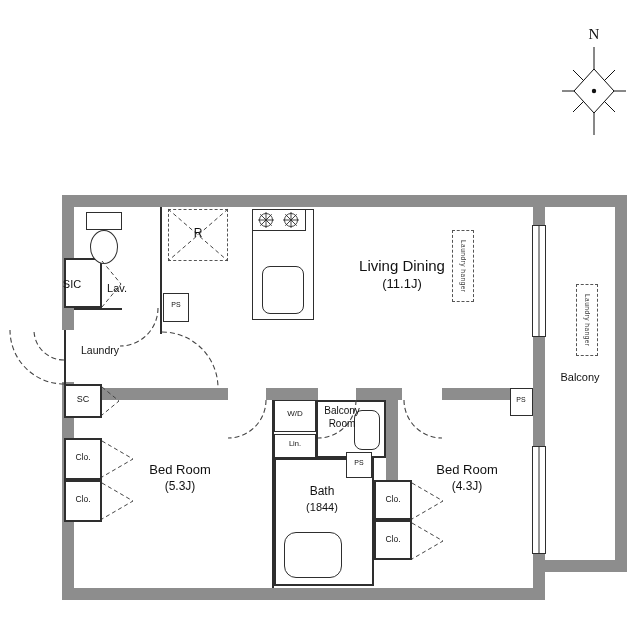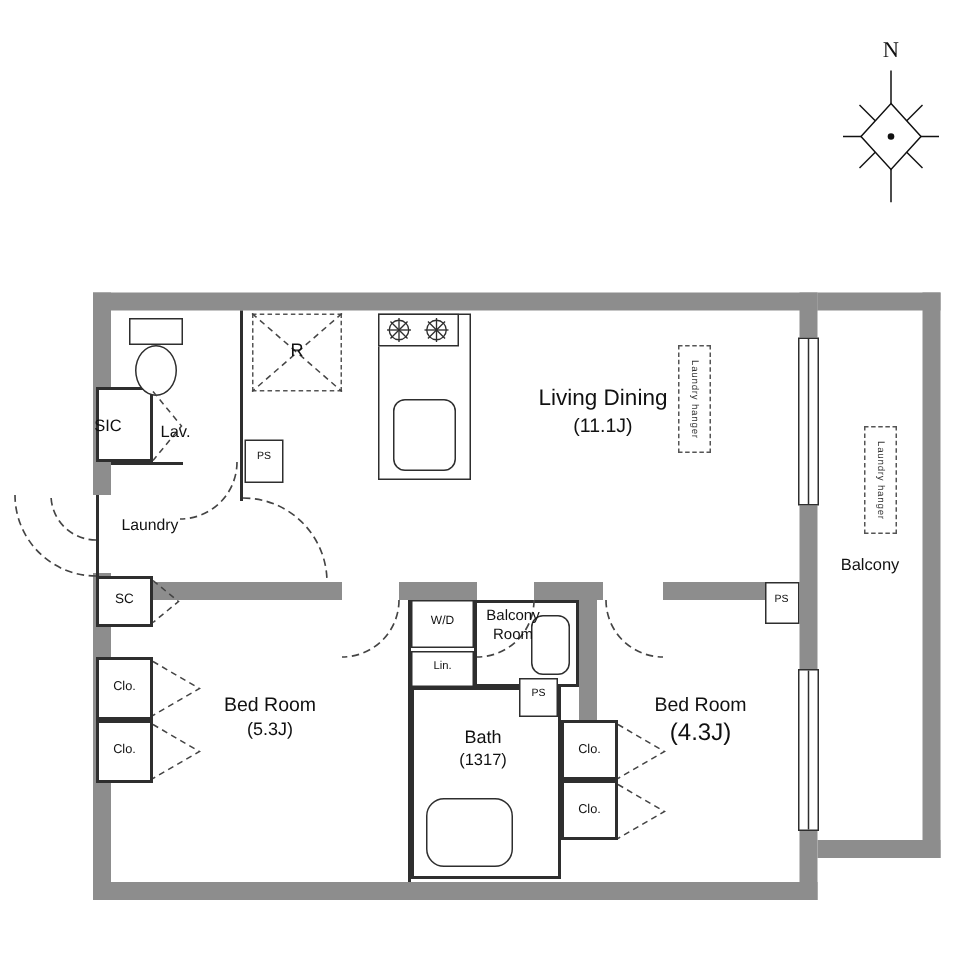--- a/index.html
+++ b/index.html
@@ -129,35 +129,35 @@
     <div style="font-size:13px">(11.1J)</div>
   </div>
 
   <div class="lbl" style="left:180px;top:462px;font-size:13px">
     <div>Bed Room</div>
     <div style="font-size:12px">(5.3J)</div>
   </div>
 
   <div class="lbl" style="left:467px;top:462px;font-size:13px">
     <div>Bed Room</div>
-    <div style="font-size:16px">(4.3J)</div>
+    <div style="font-size:12px">(4.3J)</div>
   </div>
 
   <div class="lbl" style="left:295px;top:409px;font-size:8px">W/D</div>
 
   <div class="lbl" style="left:342px;top:404px;font-size:10px">
     <div>Balcony</div>
     <div>Room</div>
   </div>
 
   <div class="lbl" style="left:295px;top:439px;font-size:7.5px">Lin.</div>
 
   <div class="lbl" style="left:322px;top:484px;font-size:12px">
     <div>Bath</div>
-    <div style="font-size:11px">(1317)</div>
+    <div style="font-size:11px">(1844)</div>
   </div>
 
   <div class="lbl" style="left:83px;top:452px;font-size:8.5px">Clo.</div>
   <div class="lbl" style="left:83px;top:494px;font-size:8.5px">Clo.</div>
   <div class="lbl" style="left:393px;top:494px;font-size:8.5px">Clo.</div>
   <div class="lbl" style="left:393px;top:534px;font-size:8.5px">Clo.</div>
 
   <div class="lbl" style="left:176px;top:300px;font-size:7px">PS</div>
   <div class="lbl" style="left:359px;top:458px;font-size:7px">PS</div>
   <div class="lbl" style="left:521px;top:395px;font-size:7px">PS</div>

